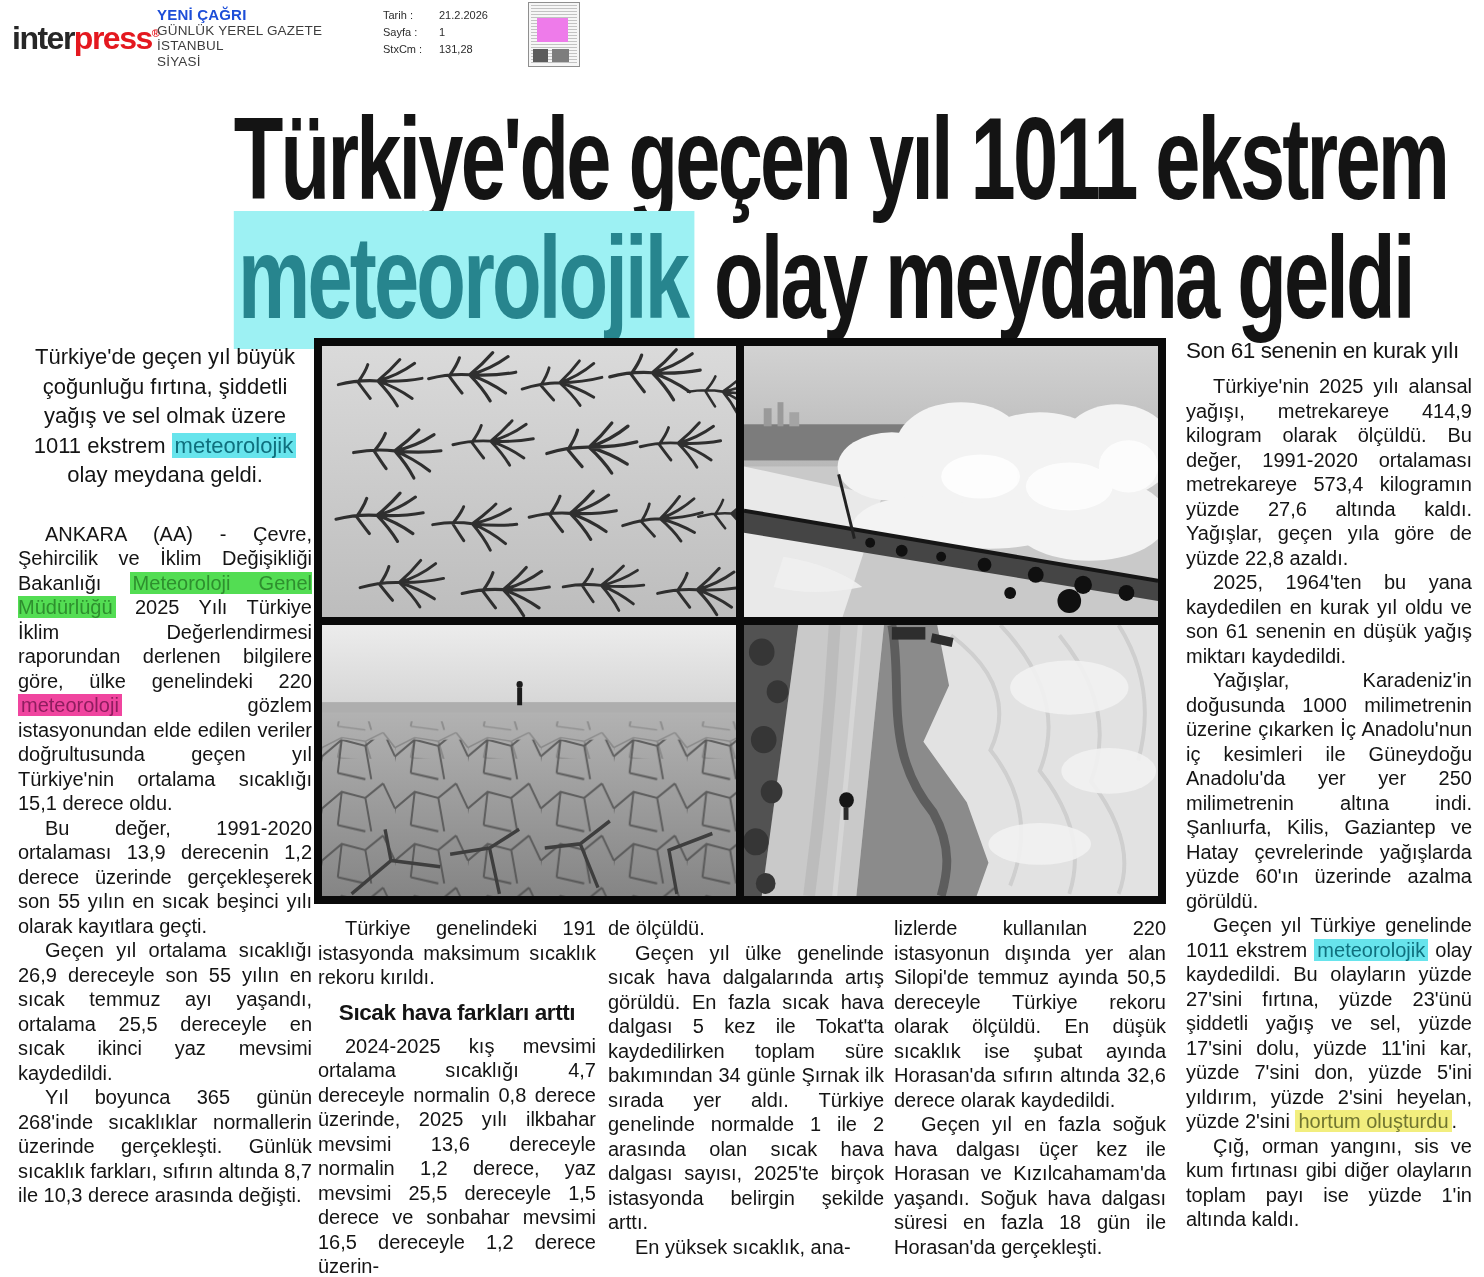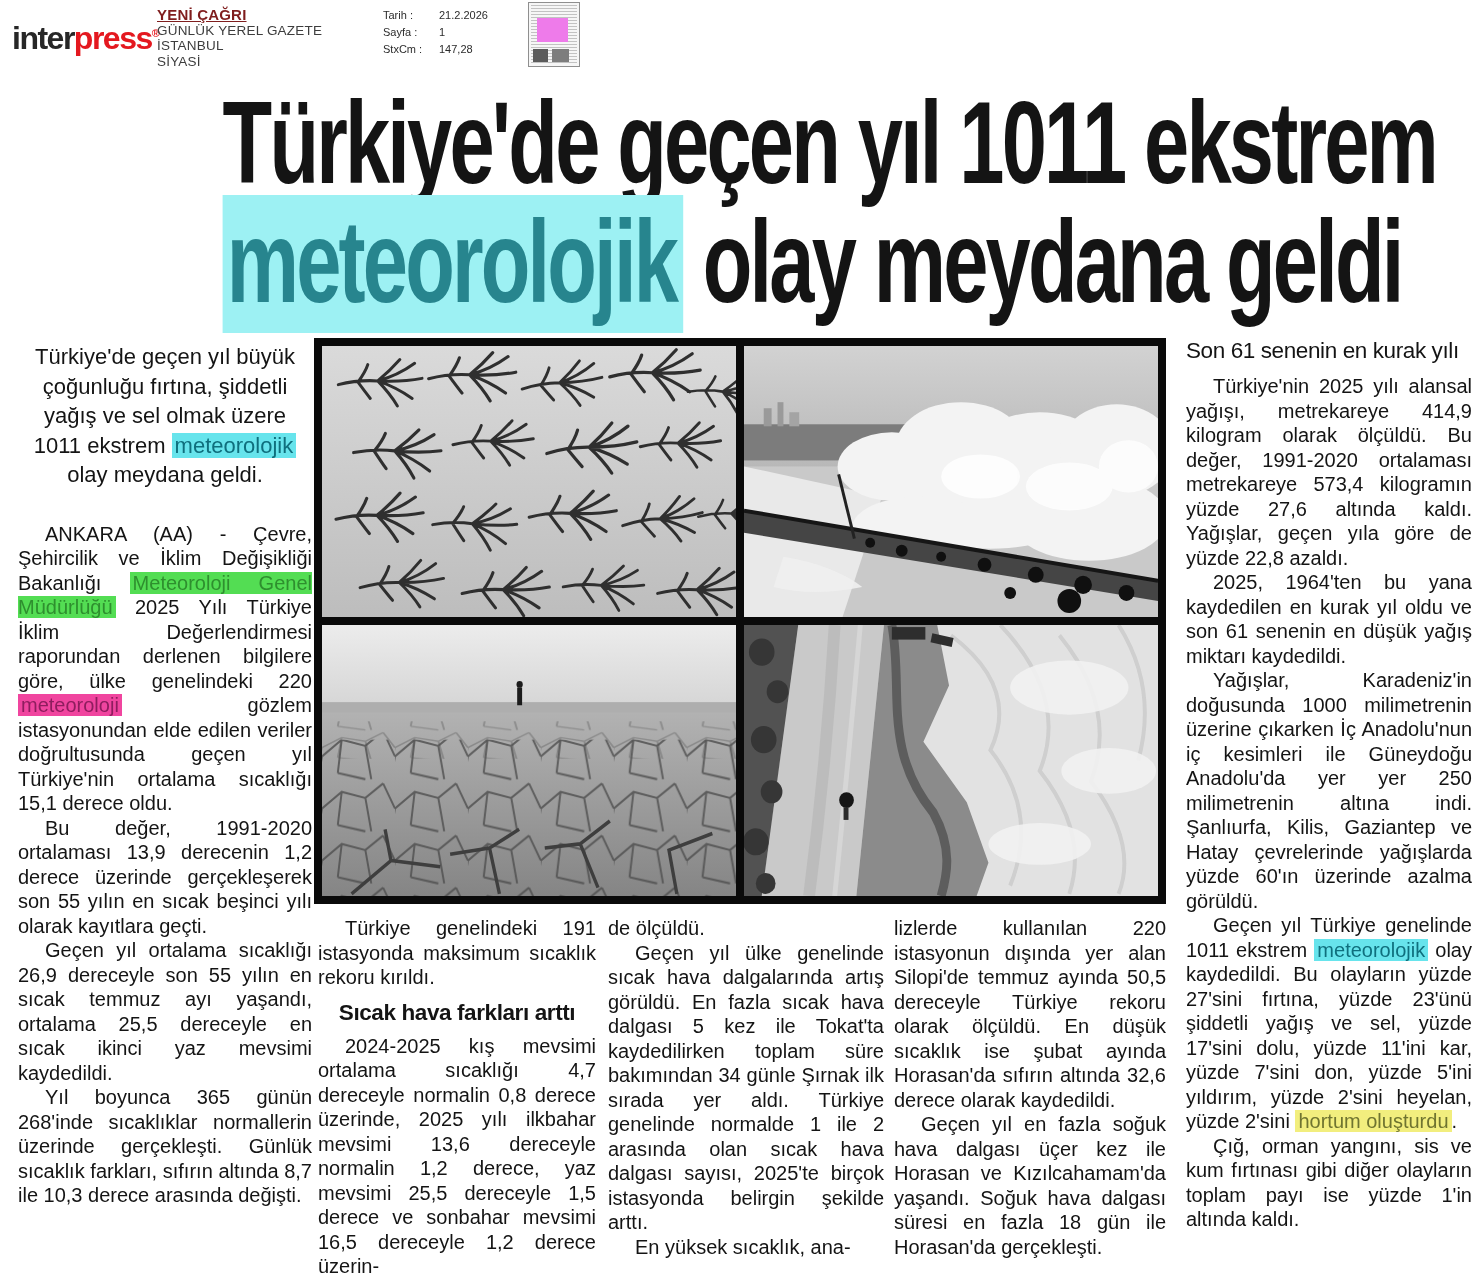--- a/index.html
+++ b/index.html
@@ -4,34 +4,34 @@
 <style>
   html,body{margin:0;padding:0;background:#ffffff;}
   .page{position:relative;width:1484px;height:1277px;overflow:hidden;background:#fff;
         font-family:"Liberation Sans",sans-serif;color:#151515;}
 
   
   .logo{position:absolute;left:12px;top:16px;font-size:32px;font-weight:bold;letter-spacing:-1.5px;color:#272727;line-height:34px;}
   .logo .red{color:#e4181f;}
   .logo sup{font-size:11px;vertical-align:super;color:#e4181f;letter-spacing:0;}
   .pub{position:absolute;left:157px;top:7px;line-height:15.5px;}
-  .pub .name{font-size:15px;font-weight:bold;color:#7f1d1d;letter-spacing:.2px;text-decoration:underline;}
+  .pub .name{font-size:15px;font-weight:bold;color:#1d4ed8;letter-spacing:.2px;}
   .pub .sub{font-size:13.5px;color:#3d3d3d;letter-spacing:.2px;}
   .meta{position:absolute;left:383px;top:7px;font-size:11px;color:#2c2c2c;line-height:17px;}
   .meta .mrow{display:flex;}
   .meta .ml{width:56px;}
   .thumb{position:absolute;left:528px;top:2px;width:50px;height:63px;border:1px solid #8f8f8f;background:#f6f6f6;overflow:hidden;}
   .thumb .tlines{position:absolute;left:2px;right:2px;top:2px;bottom:2px;
      background:repeating-linear-gradient(to bottom,#b5b5b5 0 1px,transparent 1px 3px);opacity:.8;}
   .thumb .thl{position:absolute;left:16%;top:24%;width:62%;height:38%;background:#ee7bea;}
   .thumb .ti1{position:absolute;left:8%;bottom:7%;width:30%;height:20%;background:#5b5b5b;}
   .thumb .ti2{position:absolute;left:46%;bottom:7%;width:34%;height:20%;background:#7d7d7d;}
 
   
-  .headline{position:absolute;left:0;right:0;top:84px;margin:0;font-weight:bold;color:#141414;}
+  .headline{position:absolute;left:0;right:0;top:84px;margin:16px;font-weight:bold;color:#141414;}
   .hline{font-size:116px;line-height:119px;letter-spacing:-4px;white-space:nowrap;
          text-align:center;transform:scaleX(.70);transform-origin:50% 0;}
   .hl{padding:0 3px;}
   .hl-cyanh{background:#9df1f3;color:#27858e;padding:2px 10px 6px 6px;}
 
   
   .col{position:absolute;font-size:20px;line-height:24.5px;text-align:justify;color:#141414;}
   #col1{left:18px;top:340px;width:294px;}
   #col2{left:318px;top:916px;width:278px;}
   #col3{left:608px;top:916px;width:276px;}
@@ -71,21 +71,21 @@
     <div class="mrow">
       <span class="ml">Tarih :</span>
       <span>21.2.2026</span>
     </div>
     <div class="mrow">
       <span class="ml">Sayfa :</span>
       <span>1</span>
     </div>
     <div class="mrow">
       <span class="ml">StxCm :</span>
-      <span>147,28</span>
+      <span>131,28</span>
     </div>
   </div>
 
   <div class="thumb">
     <div class="tlines"></div>
     <div class="thl"></div>
     <div class="ti1"></div>
     <div class="ti2"></div>
   </div>
 

